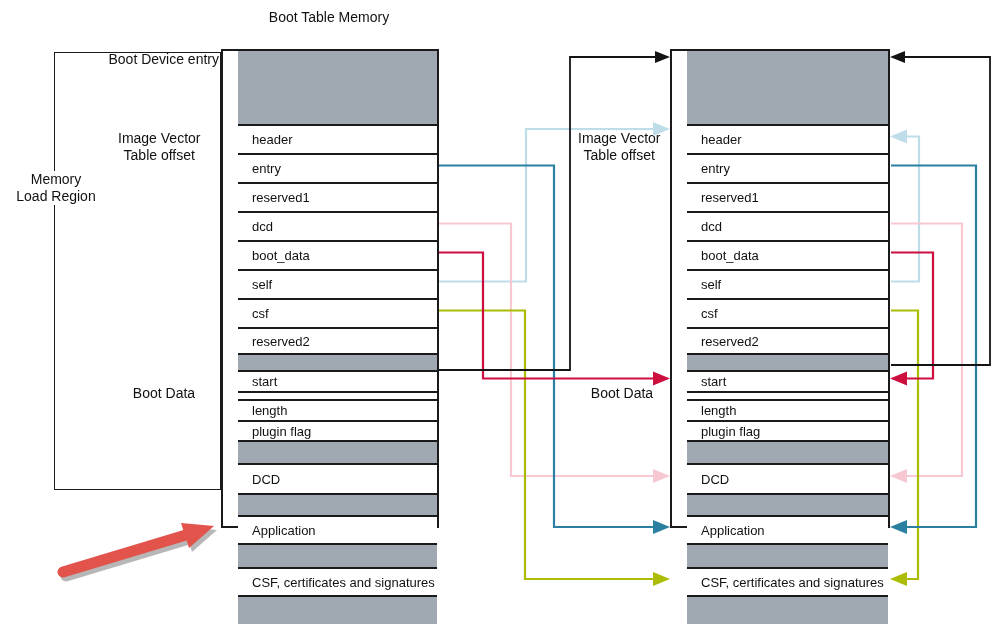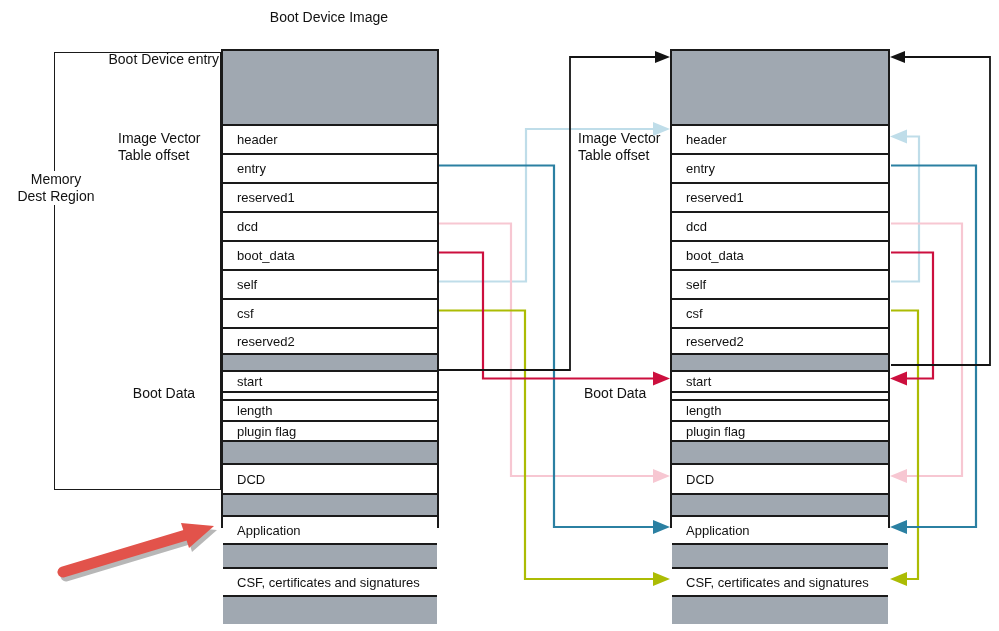--- a/index.html
+++ b/index.html
@@ -1,59 +1,59 @@
 <!DOCTYPE html>
 <html style="--gray: #A0A8B1; --line: #1A1A1A;"><head>
 <meta charset="utf-8">
 <style>
   html,body{margin:0;padding:0;background:#ffffff;}
   .canvas{
     position:relative;width:999px;height:631px;background:#fff;overflow:hidden;
     font-family:"Liberation Sans",sans-serif;color:#111;
   }
   .title{position:absolute;font-size:14px;text-align:center;}
-  .note{position:absolute;font-size:14px;line-height:17px;}
+  .note{position:absolute;font-size:14px;line-height:17px;text-align:center;}
   .bracket{
     position:absolute;left:54px;top:52px;width:167px;height:438px;
     border:1.5px solid var(--line,#1a1a1a);box-sizing:border-box;background:transparent;
   }
   .memtable{
     position:absolute;top:49px;width:218px;height:479px;
-    border:2px solid var(--line,#1a1a1a);box-sizing:border-box;background:#fff;
+    border:2px solid var(--line,#1a1a1a);box-sizing:border-box;background:#fff;padding-left:15px;
   }
   .memtable .row{
     box-sizing:border-box;border-top:2px solid var(--line,#1a1a1a);
     display:flex;align-items:center;
   }
   .memtable .row.first{border-top:none;}
   .memtable .row.gray{background:var(--gray,#A0A8B1);}
   .memtable .row.field{background:#ffffff;}
   .memtable .rl{margin-left:14px;font-size:13px;white-space:nowrap;}
   svg.overlay{position:absolute;left:0;top:0;pointer-events:none;}
   .wbg{background:#ffffff;}
 </style>
 </head>
 <body>
 
 <div class="canvas">
 
-  <div class="title" style="left:229px;top:9px;width:200px;">Boot Device Image</div>
+  <div class="title" style="left:229px;top:9px;width:200px;">Boot Table Memory</div>
 
   <div class="bracket"></div>
 
   <div class="note" style="left:71px;top:51px;width:148px;text-align:right;">Boot Device entry</div>
 
   <div class="note" style="left:118px;top:130px;">
     <div>Image Vector</div>
     <div>Table offset</div>
   </div>
 
   <div class="note wbg" style="left:6px;top:171px;width:100px;text-align:center;">
     <div>Memory</div>
-    <div>Dest Region</div>
+    <div>Load Region</div>
   </div>
 
   <div class="note" style="left:124px;top:385px;width:80px;text-align:center;">Boot Data</div>
 
   <div class="note" style="left:578px;top:130px;">
     <div>Image Vector</div>
     <div>Table offset</div>
   </div>
   <div class="note" style="left:584px;top:385px;width:76px;">Boot Data</div>
 

